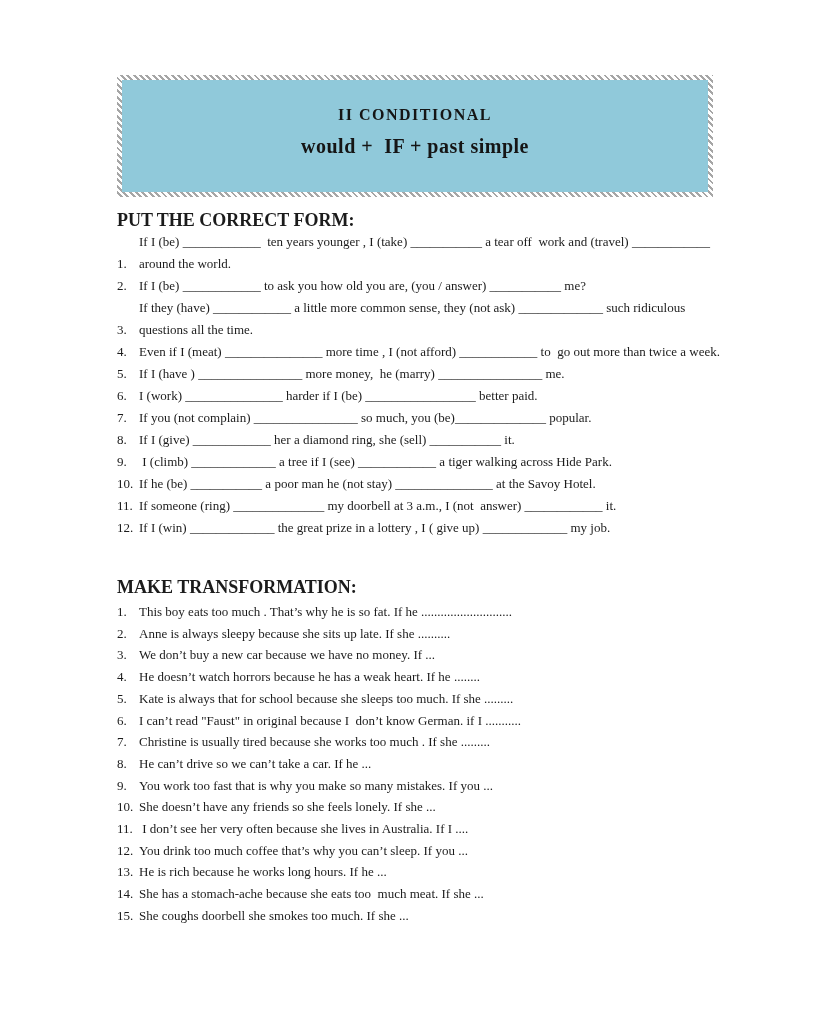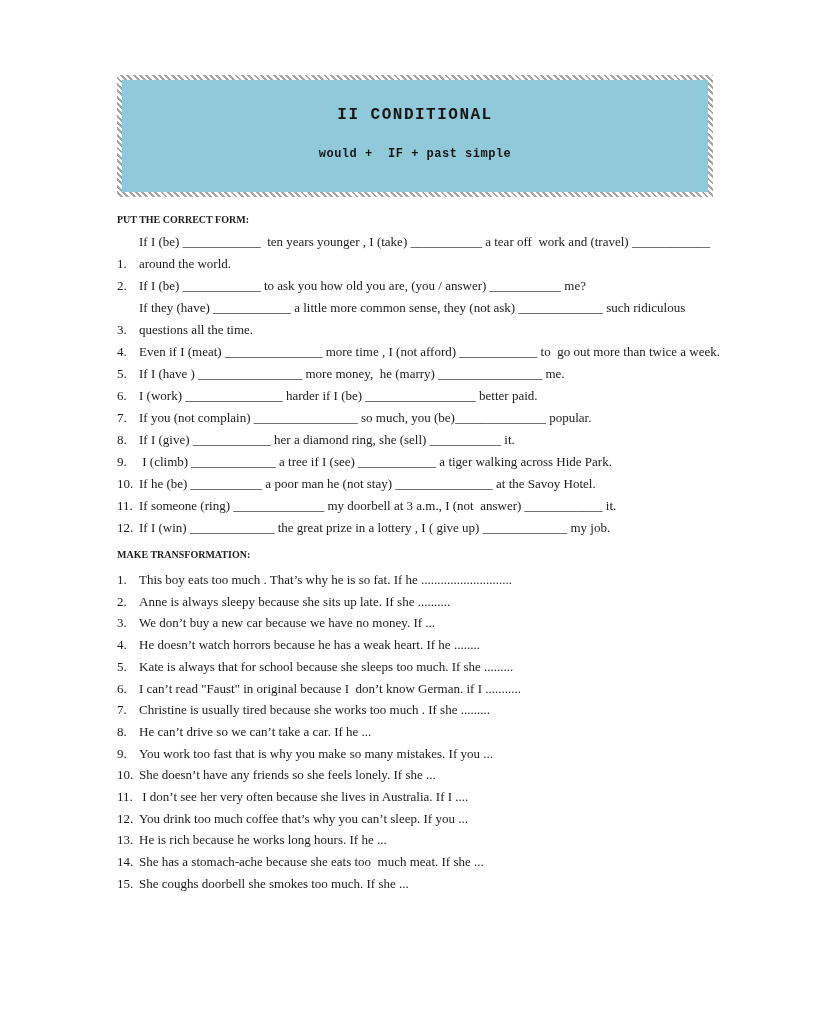--- a/index.html
+++ b/index.html
@@ -33,52 +33,52 @@
   }
   .header-inner {
     width: 100%;
     height: 100%;
     box-sizing: border-box;
     background: #90c9da;
     display: flex;
     flex-direction: column;
     align-items: center;
     padding-top: 26px;
-    font-family: Liberation Mono, monospace;
+    font-family: Liberation Serif, serif;
     font-weight: bold;
     color: #151515;
   }
   .header-title {
     font-size: 16px;
     letter-spacing: 1.5px;
     white-space: pre;
   }
   .header-subtitle {
-    margin-top: 23px;
-    font-size: 12px;
+    margin-top: 11px;
+    font-size: 20px;
     letter-spacing: 0.5px;
     white-space: pre;
   }
 
   
   .content {
     position: absolute;
     left: 117px;
     top: 209px;
     width: 680px;
   }
   .section-heading {
     font-weight: bold;
-    font-size: 10px;
+    font-size: 18px;
     line-height: 22px;
     margin: 0;
     white-space: pre;
   }
   .section-heading.second {
-    margin-top: 5px;
+    margin-top: 37px;
     margin-bottom: 3px;
   }
   .ex-list {
     counter-reset: item;
   }
   .ex-item {
     display: flex;
     align-items: flex-end;
     font-size: 13px;
     line-height: 22px;

